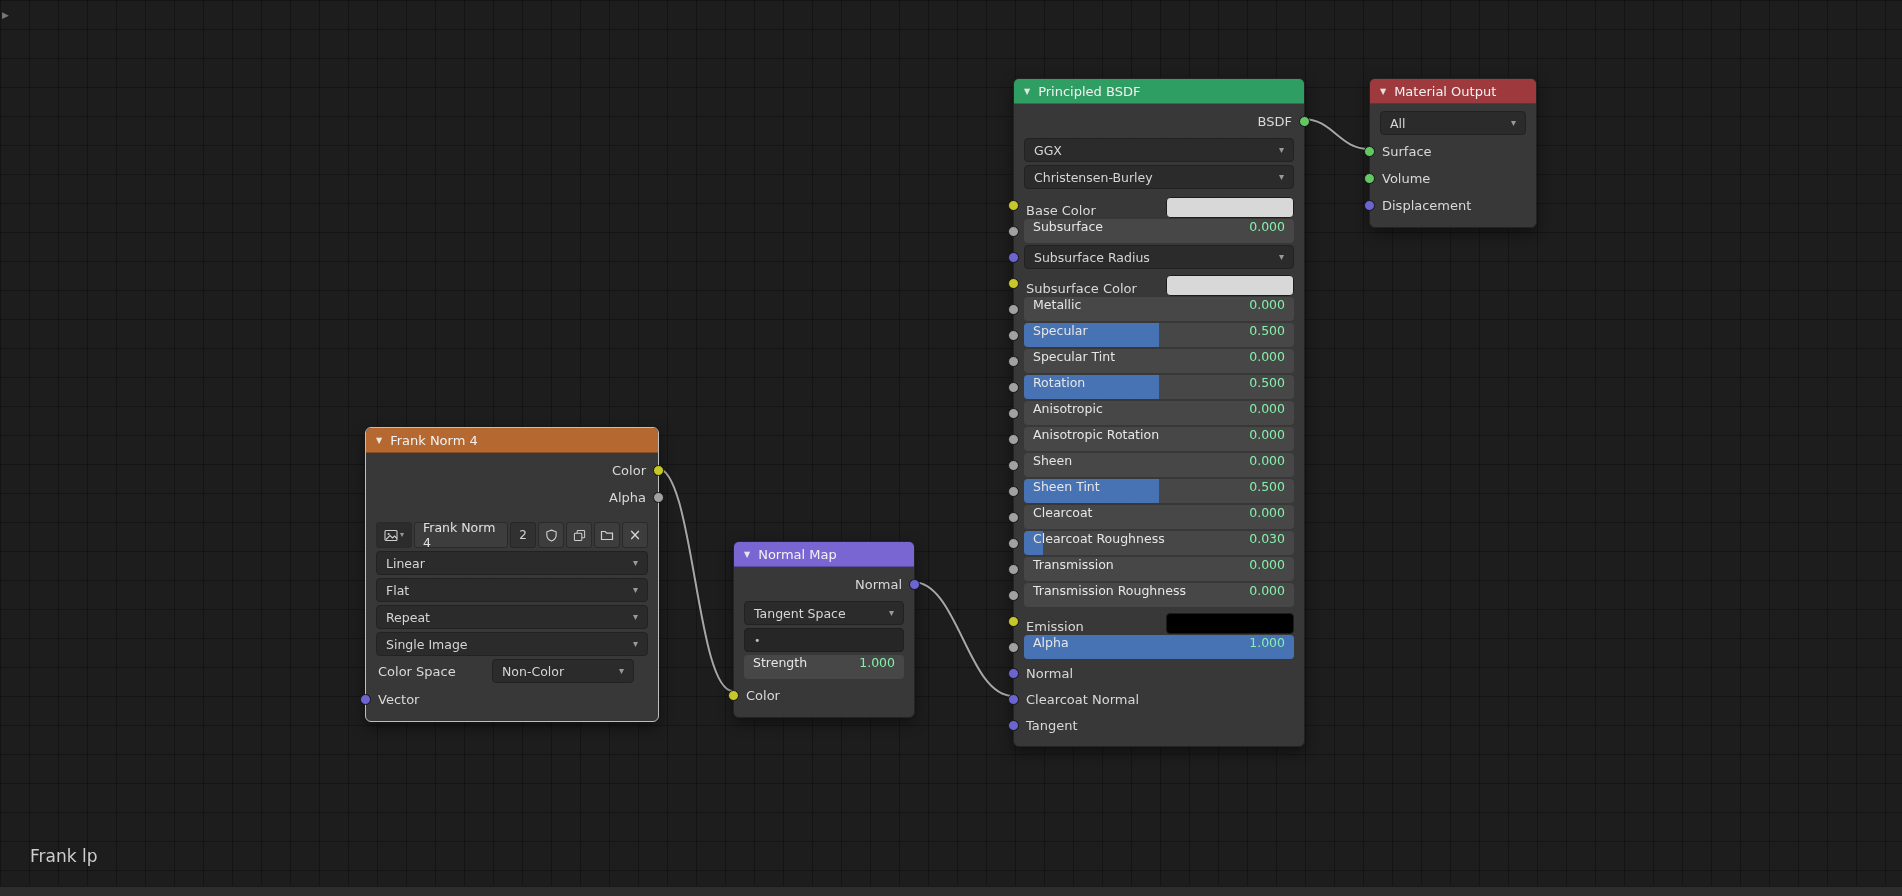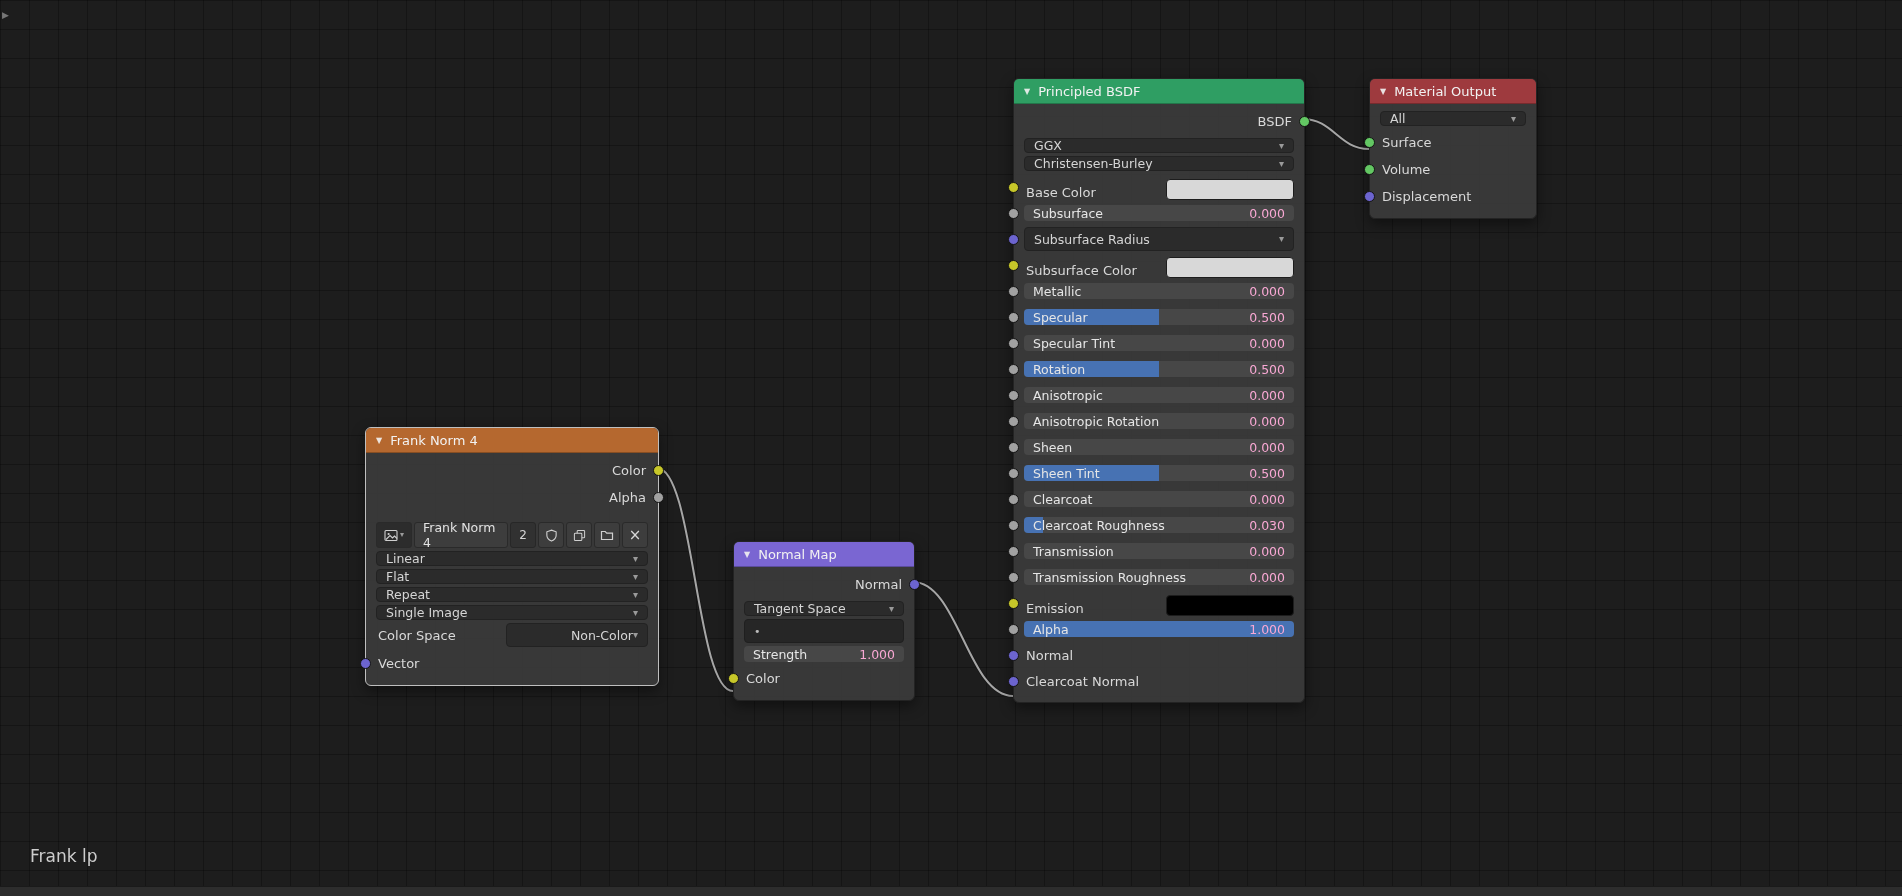--- a/index.html
+++ b/index.html
@@ -52,35 +52,35 @@
   .sy{background:#c7c729;}
   .sg{background:#a1a1a1;}
   .sv{background:#6c64cf;}
   .ss{background:#63c763;}
 
   .dd{
     background:#2b2b2b;border:1px solid #222;border-radius:4px;
     display:flex;align-items:center;justify-content:space-between;
     padding:0 9px;color:#d5d5d5;font-size:12.5px;box-sizing:border-box;
   }
-  .dd.block{margin:3px 10px;height:15px;}
+  .dd.block{margin:3px 10px;height:24px;}
   .dd.grow{flex:1;margin:0 10px;height:24px;}
-  .dd.csdd{width:142px;margin-right:10px;height:24px;justify-content:flex-end;}
+  .dd.csdd{width:142px;margin-right:24px;height:24px;}
   .chev{font-size:10px;color:#9a9a9a;line-height:1;}
   .chev.sm{font-size:8px;}
 
   .sl{
-    position:relative;display:flex;align-items:flex-end;overflow:hidden;
-    background:#474747;border-radius:4px;box-sizing:border-box;height:16px;
+    position:relative;display:flex;align-items:flex-start;overflow:hidden;
+    background:#474747;border-radius:4px;box-sizing:border-box;height:24px;
   }
   .prow .sl{flex:1;margin:0 10px;}
   .sl.block{margin:3px 10px;}
   .fillbar{position:absolute;left:0;top:0;bottom:0;background:#4772b3;}
   .sl .lab{position:relative;flex:1;padding-left:9px;font-size:12.5px;color:#e6e6e6;white-space:nowrap;}
-  .sl .val{position:relative;padding-right:9px;font-size:12.5px;color:#f9a8d4;}
+  .sl .val{position:relative;padding-right:9px;font-size:12.5px;color:#86efac;}
 
   .colorrow{justify-content:space-between;padding-left:12px;align-items:flex-end;}
   .swatch{width:128px;height:21px;border-radius:4px;margin-right:10px;border:1px solid #1d1d1d;box-sizing:border-box;}
 
   .cspace{height:24px;margin:3px 0;display:flex;align-items:center;justify-content:space-between;padding-left:12px;}
 
   .imgrow{margin:3px 10px;height:26px;display:flex;align-items:stretch;gap:2px;}
   .ibtn{
     width:26px;background:#3d3d3d;border:1px solid #2a2a2a;border-radius:3px;
     display:flex;align-items:center;justify-content:center;color:#cfcfcf;box-sizing:border-box;
@@ -394,20 +394,24 @@
       </div>
 
       <div class="prow textrow">
         <span class="rlabel">Normal</span>
         <span class="sock in sv"></span>
       </div>
       <div class="prow textrow">
         <span class="rlabel">Clearcoat Normal</span>
         <span class="sock in sv"></span>
       </div>
+      <div class="prow textrow">
+        <span class="rlabel">Tangent</span>
+        <span class="sock in sv"></span>
+      </div>
     </div>
   </div>
 
   <div class="node" style="left:1369px;top:78px;width:166px;">
     <div class="nhead" style="background: rgb(158, 58, 62);">
       <span class="tri">▼</span>
       <span class="ntitle">Material Output</span>
     </div>
     <div class="nbody">
       <div class="dd block">

